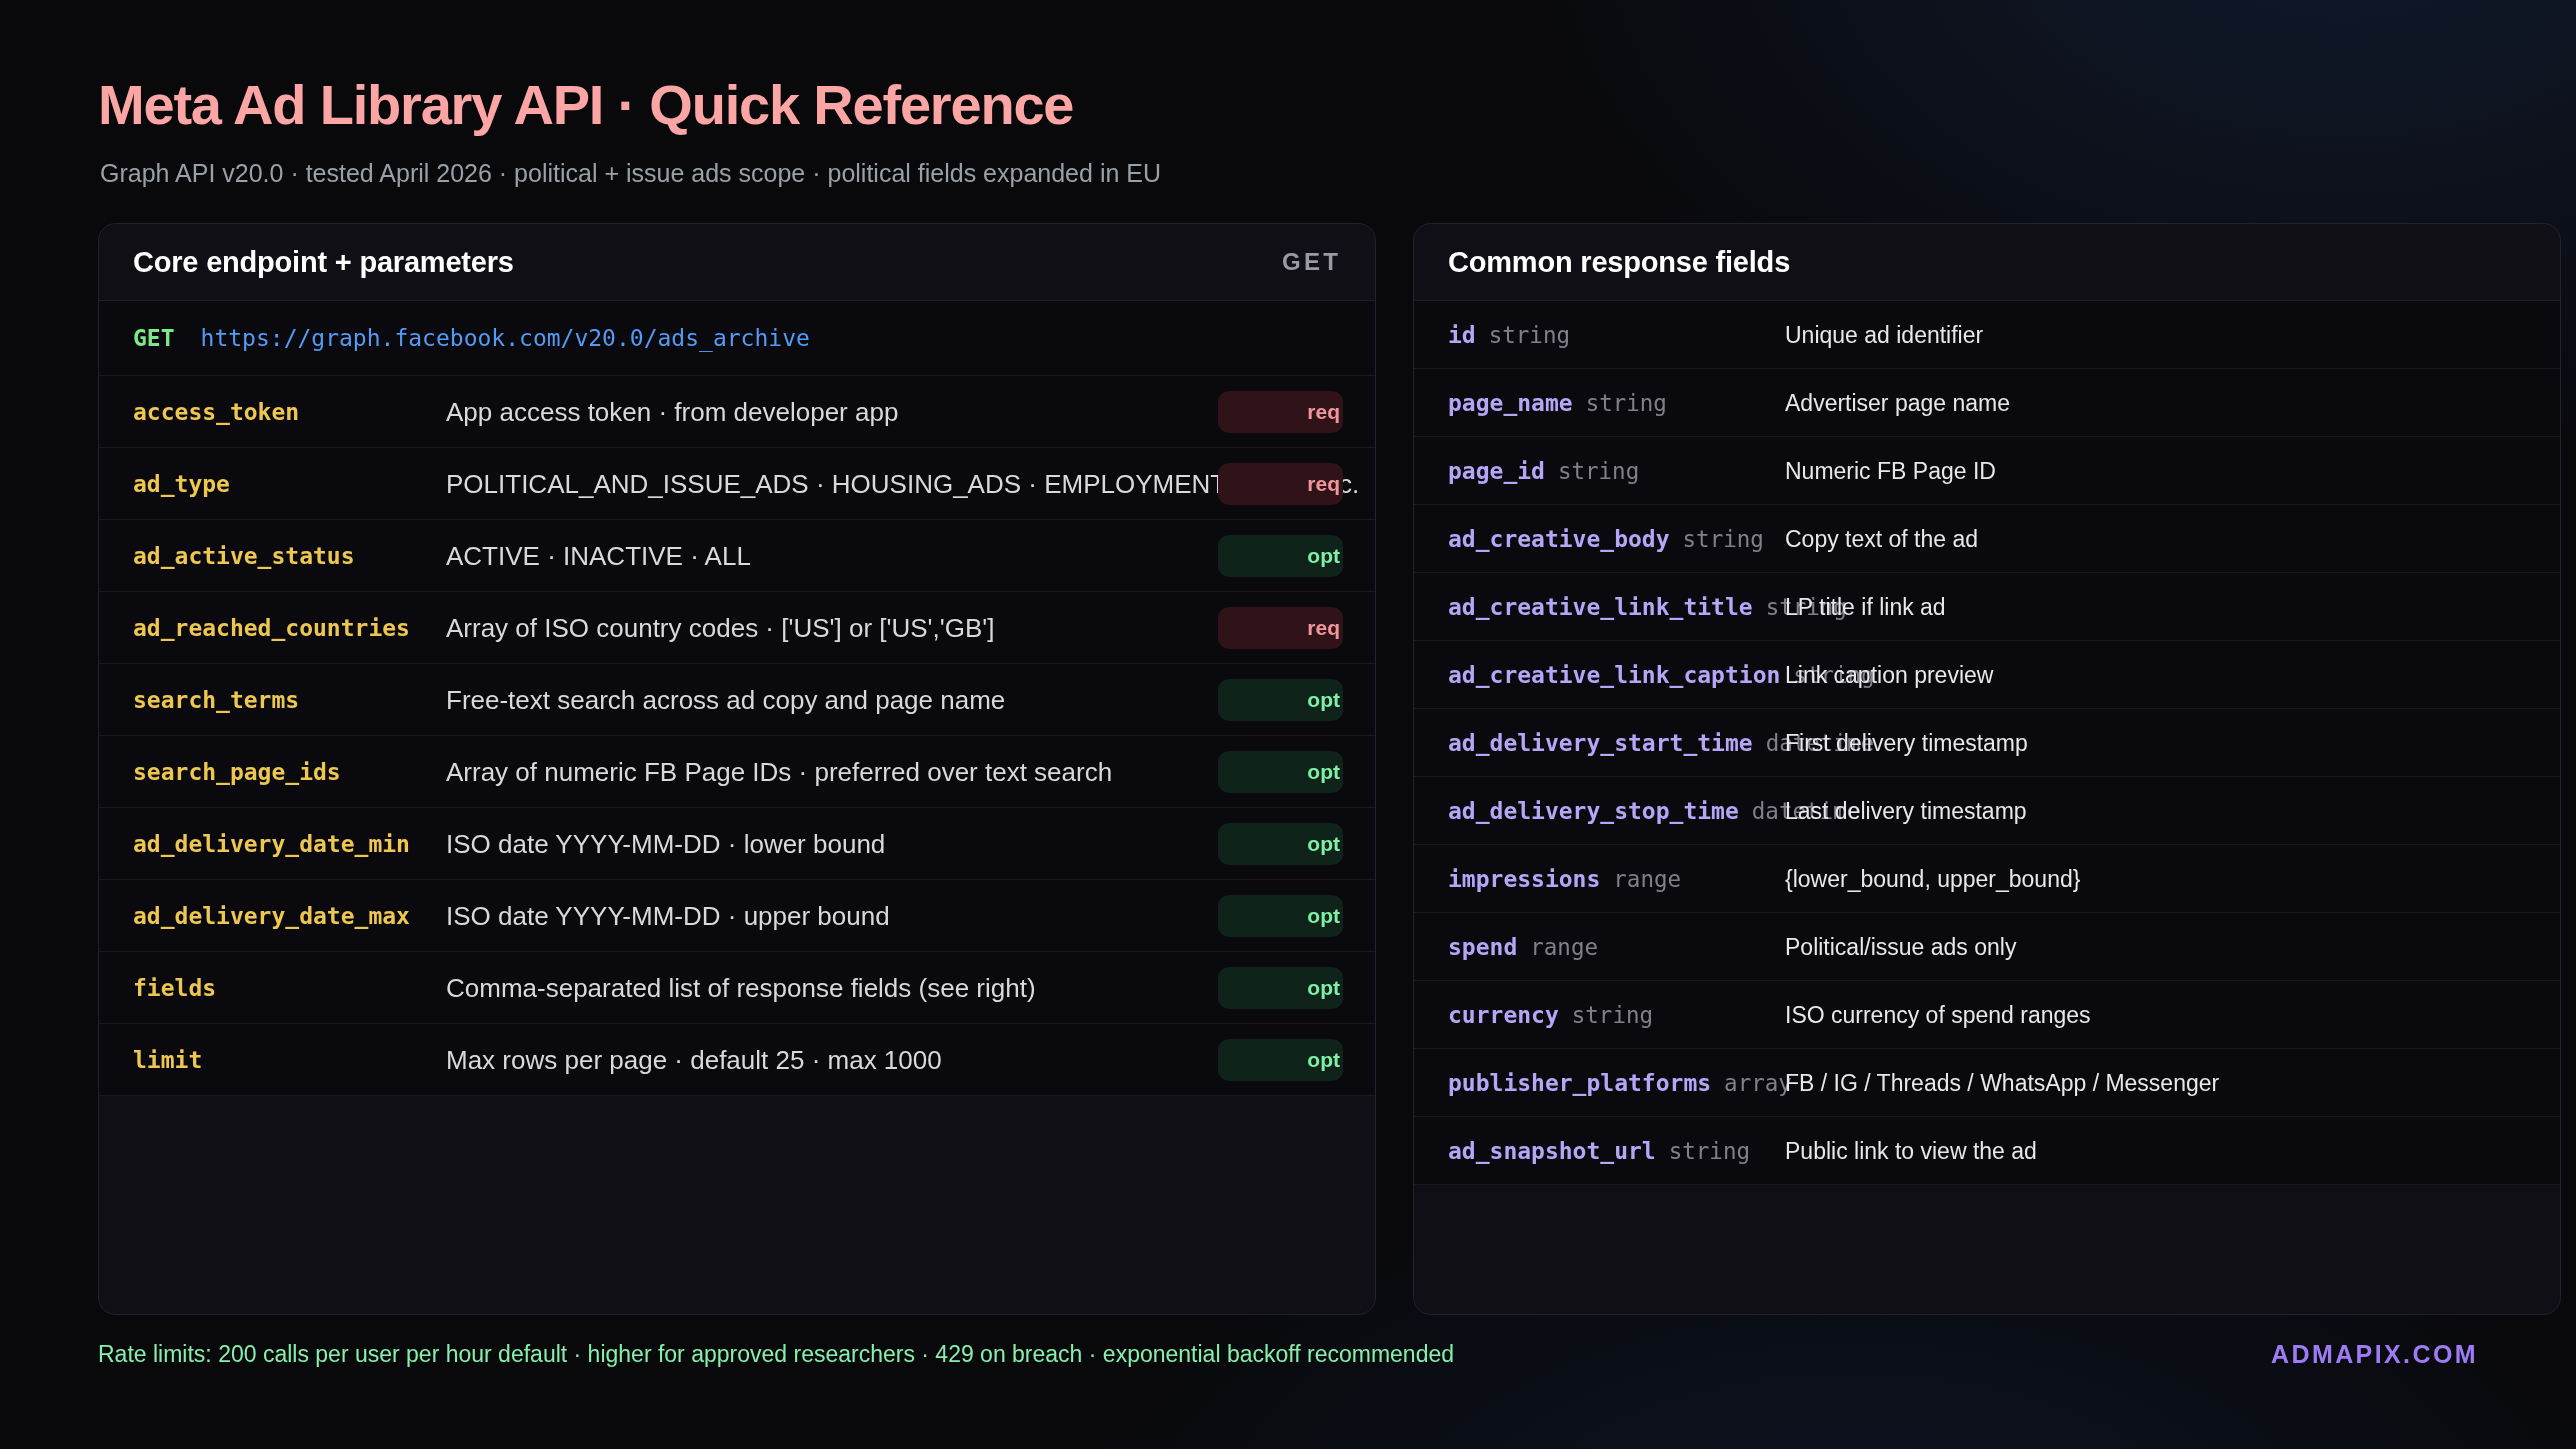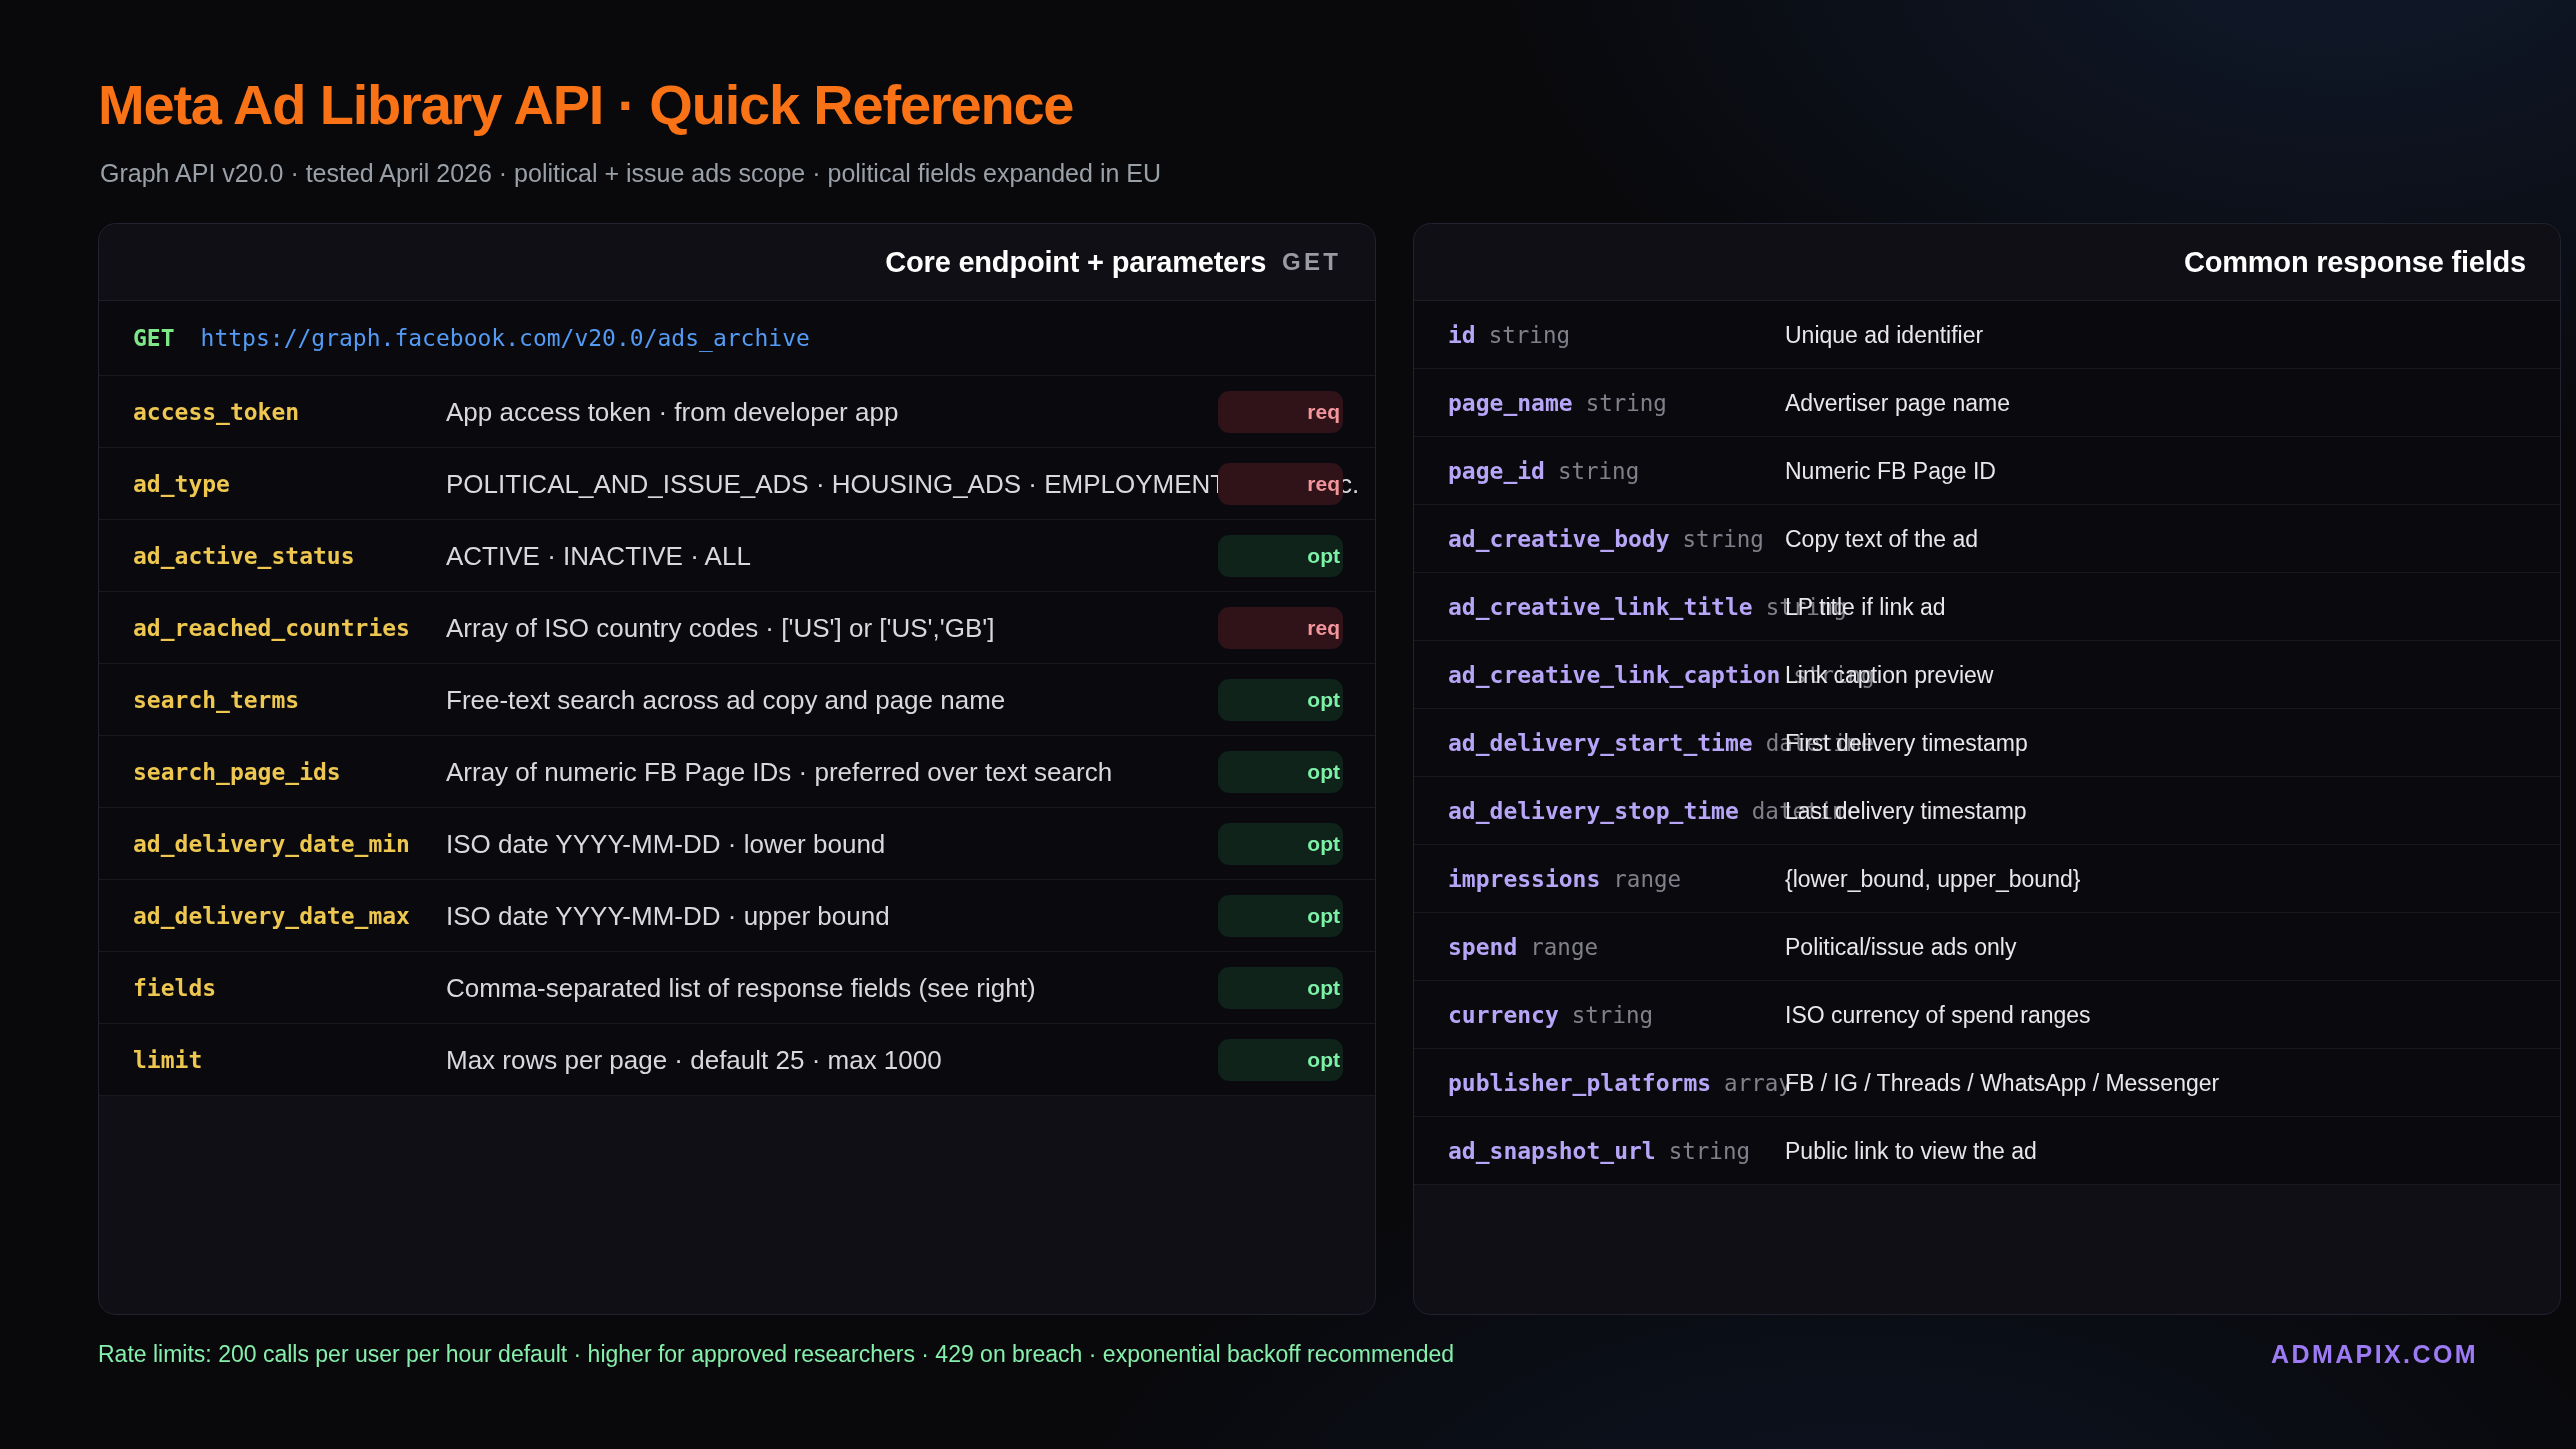--- a/index.html
+++ b/index.html
@@ -9,38 +9,38 @@
     overflow:hidden;
     font-family:"Liberation Sans", sans-serif;
     background:
       radial-gradient(1369px 886px at 91% -6%, #101a2c 0%, rgba(9,9,12,0) 62%),
       radial-gradient(1369px 725px at 72% 108%, #0d1524 0%, rgba(9,9,12,0) 58%),
       #09090c;
   }
   .page-title {
     position:absolute; left:98px; top:72px;
     font-size:56px; font-weight:bold; letter-spacing:-1.2px;
-    color:#f97316; white-space:nowrap;text-align:center;
+    color:#fca5a5; white-space:nowrap;text-align:center;
   }
   .page-subtitle {
     position:absolute; left:100px; top:159px;
     font-size:25px; color:#9aa0a8; white-space:nowrap;
   }
   .panel {
     position:absolute; top:223px; height:1092px;
     background:#0f0f15;
     border:1.6px solid #222230;
     border-radius:17.7px;
     overflow:hidden;
   }
   .panel-left  { left:98px;  width:1278px; }
   .panel-right { left:1413px; width:1148px; }
   .panel-header {
     height:77px;
-    display:flex; align-items:center; justify-content:flex-end;
+    display:flex; align-items:center; justify-content:space-between;
     padding:0 34px;
     border-bottom:1.6px solid #1e1e27;
     gap:16px;
   }
   .panel-title { font-size:29px; font-weight:bold; color:#ffffff; letter-spacing:-0.2px; }
   .method-chip { font-size:24px; font-weight:bold; color:#9a9aa3; letter-spacing:3.2px; }
   .endpoint-row {
     height:75px;
     display:flex; align-items:center;
     padding:0 34px;

